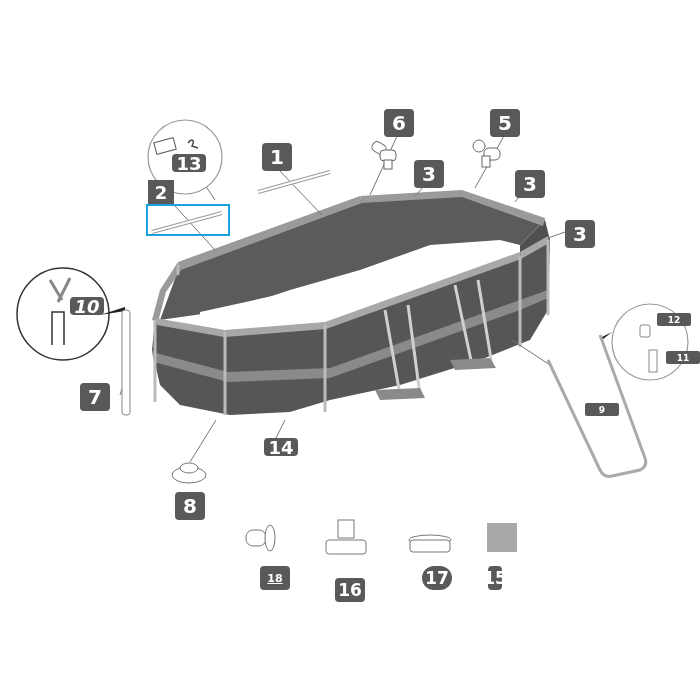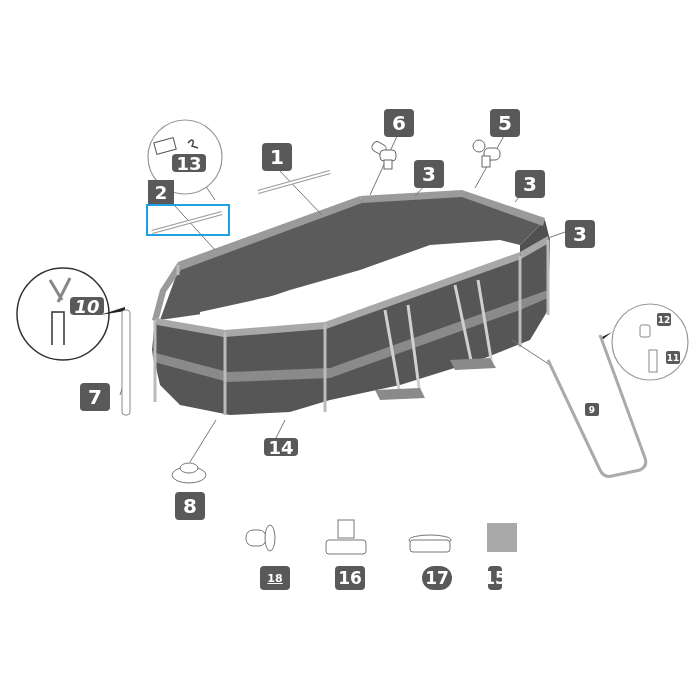--- a/index.html
+++ b/index.html
@@ -10,21 +10,21 @@
       background: #595959;
       color: #ffffff;
       font-family: "DejaVu Sans", sans-serif;
       font-weight: bold;
       border-radius: 4px;
       display: flex; align-items: center; justify-content: center;
       box-sizing: border-box;
     }
     .label.big { width: 30px; height: 28px; font-size: 20px; }
     .label.wide { width: 34px; height: 18px; font-size: 18px; }
-    .label.small { width: 14px; height: 13px; font-size: 9px; border-radius: 2px; }
+    .label.small { width: 34px; height: 13px; font-size: 9px; border-radius: 2px; }
     .highlight {
       position: absolute;
       border: 2.5px solid #1aa3e0;
       box-sizing: border-box;
     }
     .label.boxed { border-radius: 0; }
   </style>
 </head>
 <body>
 
@@ -172,16 +172,16 @@
   <div class="label big" style="left:384px; top:109px;">6</div>
   <div class="label big" style="left:80px; top:383px;">7</div>
   <div class="label big" style="left:175px; top:492px;">8</div>
   <div class="label small" style="left:585px; top:403px;">9</div>
   <div class="label wide" style="left:70px; top:297px;font-style:italic;">10</div>
   <div class="label small" style="left:666px; top:335px;margin-top:16px;">11</div>
   <div class="label small" style="left:657px; top:313px;">12</div>
   <div class="label wide" style="left:172px; top:154px;">13</div>
   <div class="label wide" style="left:264px; top:438px;">14</div>
   <div class="label wide" style="left:488px; top:566px; width:14px; height:24px; font-size:17px;">15</div>
-  <div class="label wide" style="left:335px; top:566px; width:30px; height:24px; font-size:17px;">16</div>
+  <div class="label wide" style="left:335px; top:578px; width:30px; height:24px; font-size:17px;">16</div>
   <div class="label wide" style="left:422px; top:566px; width:30px; height:24px; font-size:17px;border-radius:12px;">17</div>
   <div class="label wide" style="left:260px; top:566px; width:30px; height:24px; font-size:11px;text-decoration:underline;">18</div>
 </div>
 
 </body></html>

